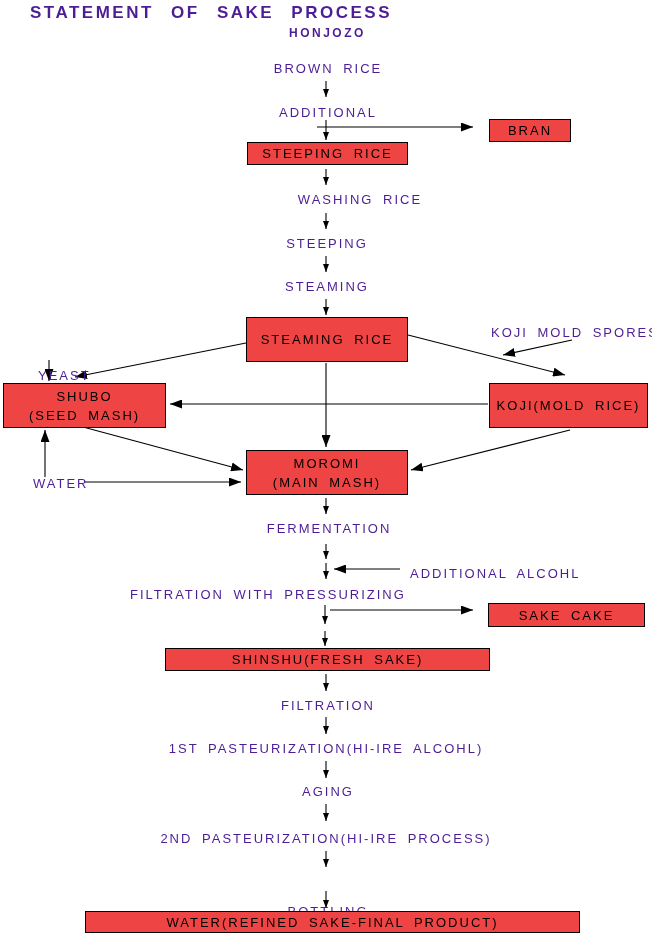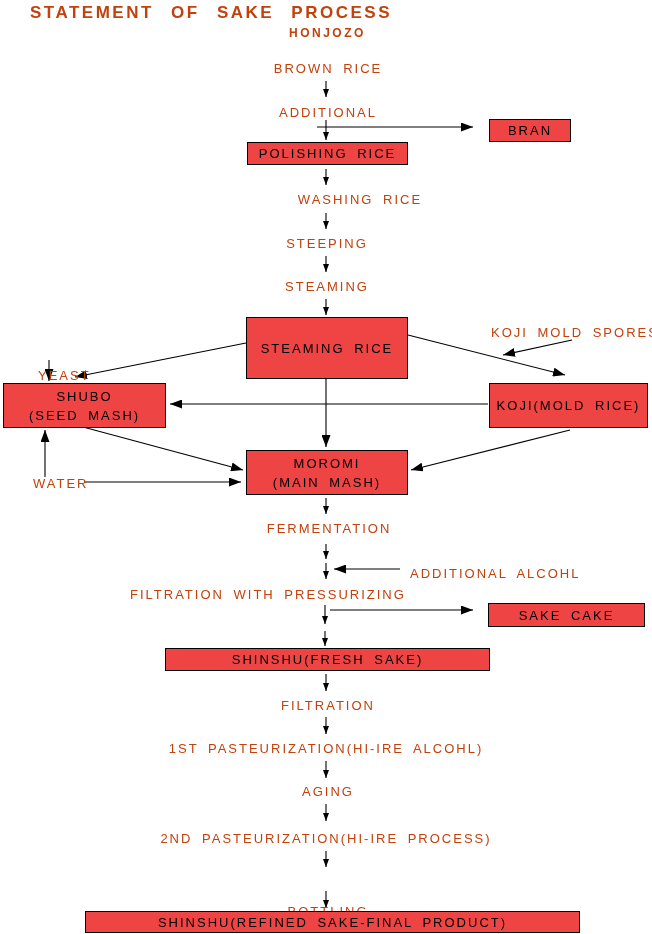--- a/index.html
+++ b/index.html
@@ -10,21 +10,21 @@
     font-family:"Liberation Sans", sans-serif;
     color:#000000;
     overflow:hidden;
   }
   .lbl{
     position:absolute;
     font-size:13px;
     letter-spacing:2px;
     word-spacing:4px;
     white-space:nowrap;
-    color:#c2410c;
+    color:#4c1d95;
   }
   .lbl.centered{transform:translateX(-50%);}
   .title{
     font-size:17px;
     font-weight:bold;
     letter-spacing:2.5px;
     word-spacing:10px;
   }
   .subtitle{
     font-size:12px;
@@ -118,24 +118,24 @@
   <div class="lbl centered" style="left:326px;top:741px;">1ST PASTEURIZATION(HI-IRE ALCOHL)</div>
   <div class="lbl centered" style="left:328px;top:784px;">AGING</div>
   <div class="lbl centered" style="left:326px;top:831px;">2ND PASTEURIZATION(HI-IRE PROCESS)</div>
   <div class="lbl centered" style="left:328px;top:904px;">BOTTLING</div>
 
   <div class="box" style="left:489px;top:119px;width:82px;height:23px;">
     <span>BRAN</span>
   </div>
 
   <div class="box" style="left:247px;top:142px;width:161px;height:23px;">
-    <span>POLISHING RICE</span>
+    <span>STEEPING RICE</span>
   </div>
 
-  <div class="box" style="left:246px;top:317px;width:162px;height:62px;">
+  <div class="box" style="left:246px;top:317px;width:162px;height:45px;">
     <span>STEAMING RICE</span>
   </div>
 
   <div class="box" style="left:3px;top:383px;width:163px;height:45px;">
     <span>SHUBO</span>
     <span>(SEED MASH)</span>
   </div>
 
   <div class="box" style="left:489px;top:383px;width:159px;height:45px;">
     <span>KOJI(MOLD RICE)</span>
@@ -148,16 +148,16 @@
 
   <div class="box" style="left:488px;top:603px;width:157px;height:24px;">
     <span>SAKE CAKE</span>
   </div>
 
   <div class="box" style="left:165px;top:648px;width:325px;height:23px;">
     <span>SHINSHU(FRESH SAKE)</span>
   </div>
 
   <div class="box" style="left:85px;top:911px;width:495px;height:22px;">
-    <span>SHINSHU(REFINED SAKE-FINAL PRODUCT)</span>
+    <span>WATER(REFINED SAKE-FINAL PRODUCT)</span>
   </div>
 
 </div>
 
 </body></html>

